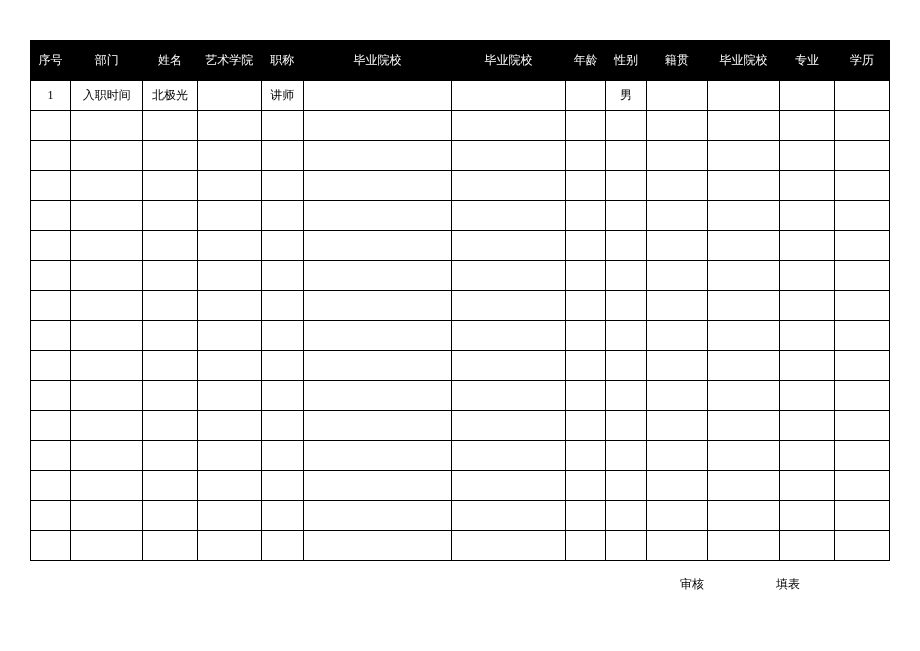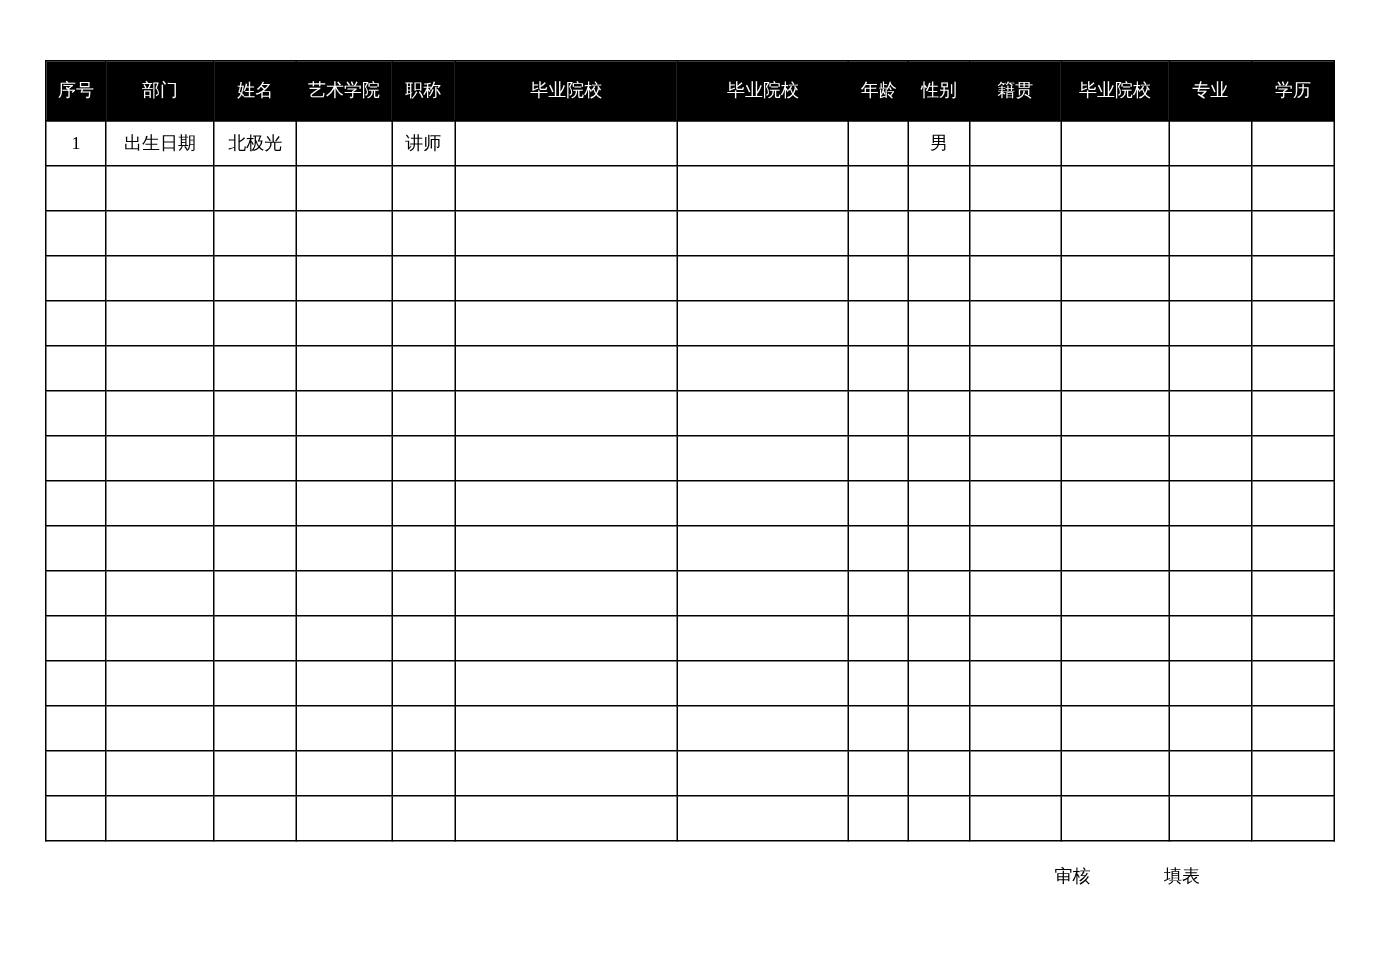--- a/index.html
+++ b/index.html
@@ -48,21 +48,21 @@
     .col-birth { width: 108px; }
     .col-age { width: 38px; }
     .col-gender { width: 38px; }
     .col-origin { width: 58px; }
     .col-school { width: 68px; }
     .col-major { width: 52px; }
     .col-edu { width: 52px; }
     .footer-labels {
       display: flex;
       justify-content: flex-end;
-      gap: 49px;
+      gap: 72px;
       padding-right: 90px;
       margin-top: 15px;
       font-size: 12px;
     }
   </style>
 </head>
 <body>
 
 <table>
   <colgroup>
@@ -93,21 +93,21 @@
       <th>性别</th>
       <th>籍贯</th>
       <th>毕业院校</th>
       <th>专业</th>
       <th>学历</th>
     </tr>
   </thead>
   <tbody>
       <tr>
         <td>1</td>
-        <td>出生日期</td>
+        <td>入职时间</td>
         <td>北极光</td>
         <td></td>
         <td>讲师</td>
         <td></td>
         <td></td>
         <td></td>
         <td>男</td>
         <td></td>
         <td></td>
         <td></td>

